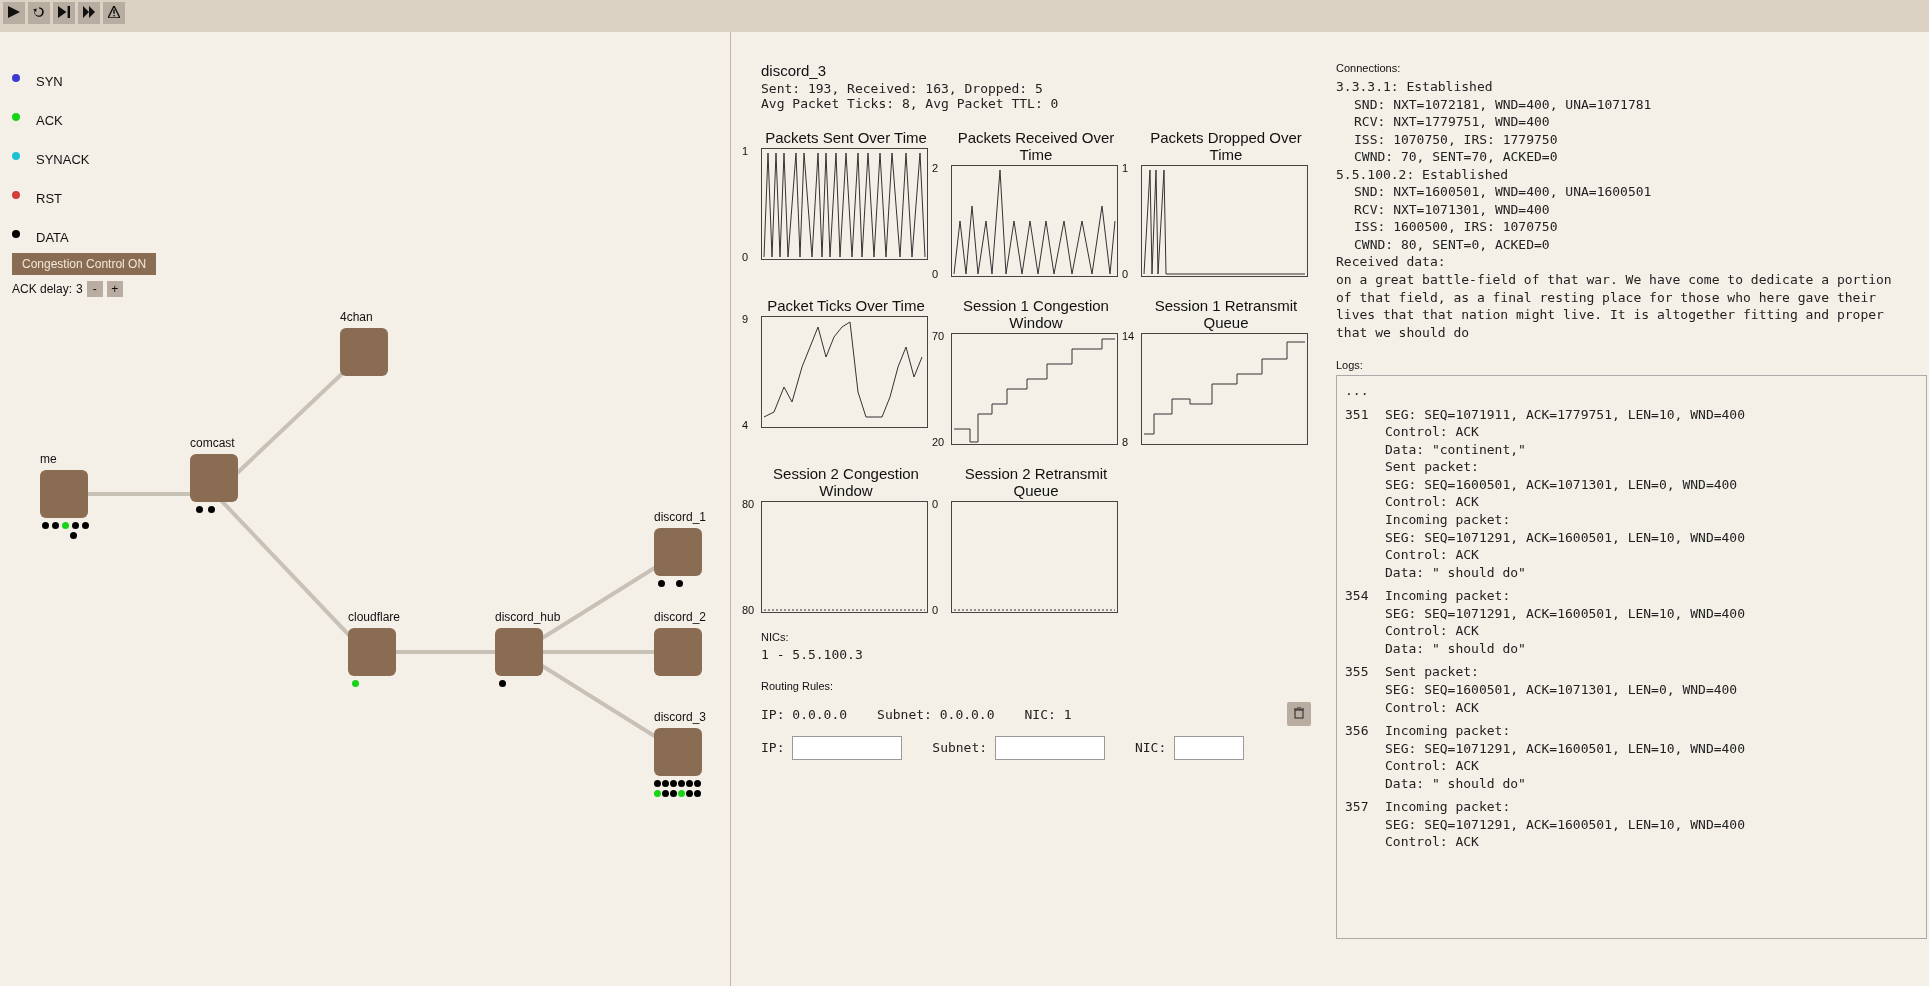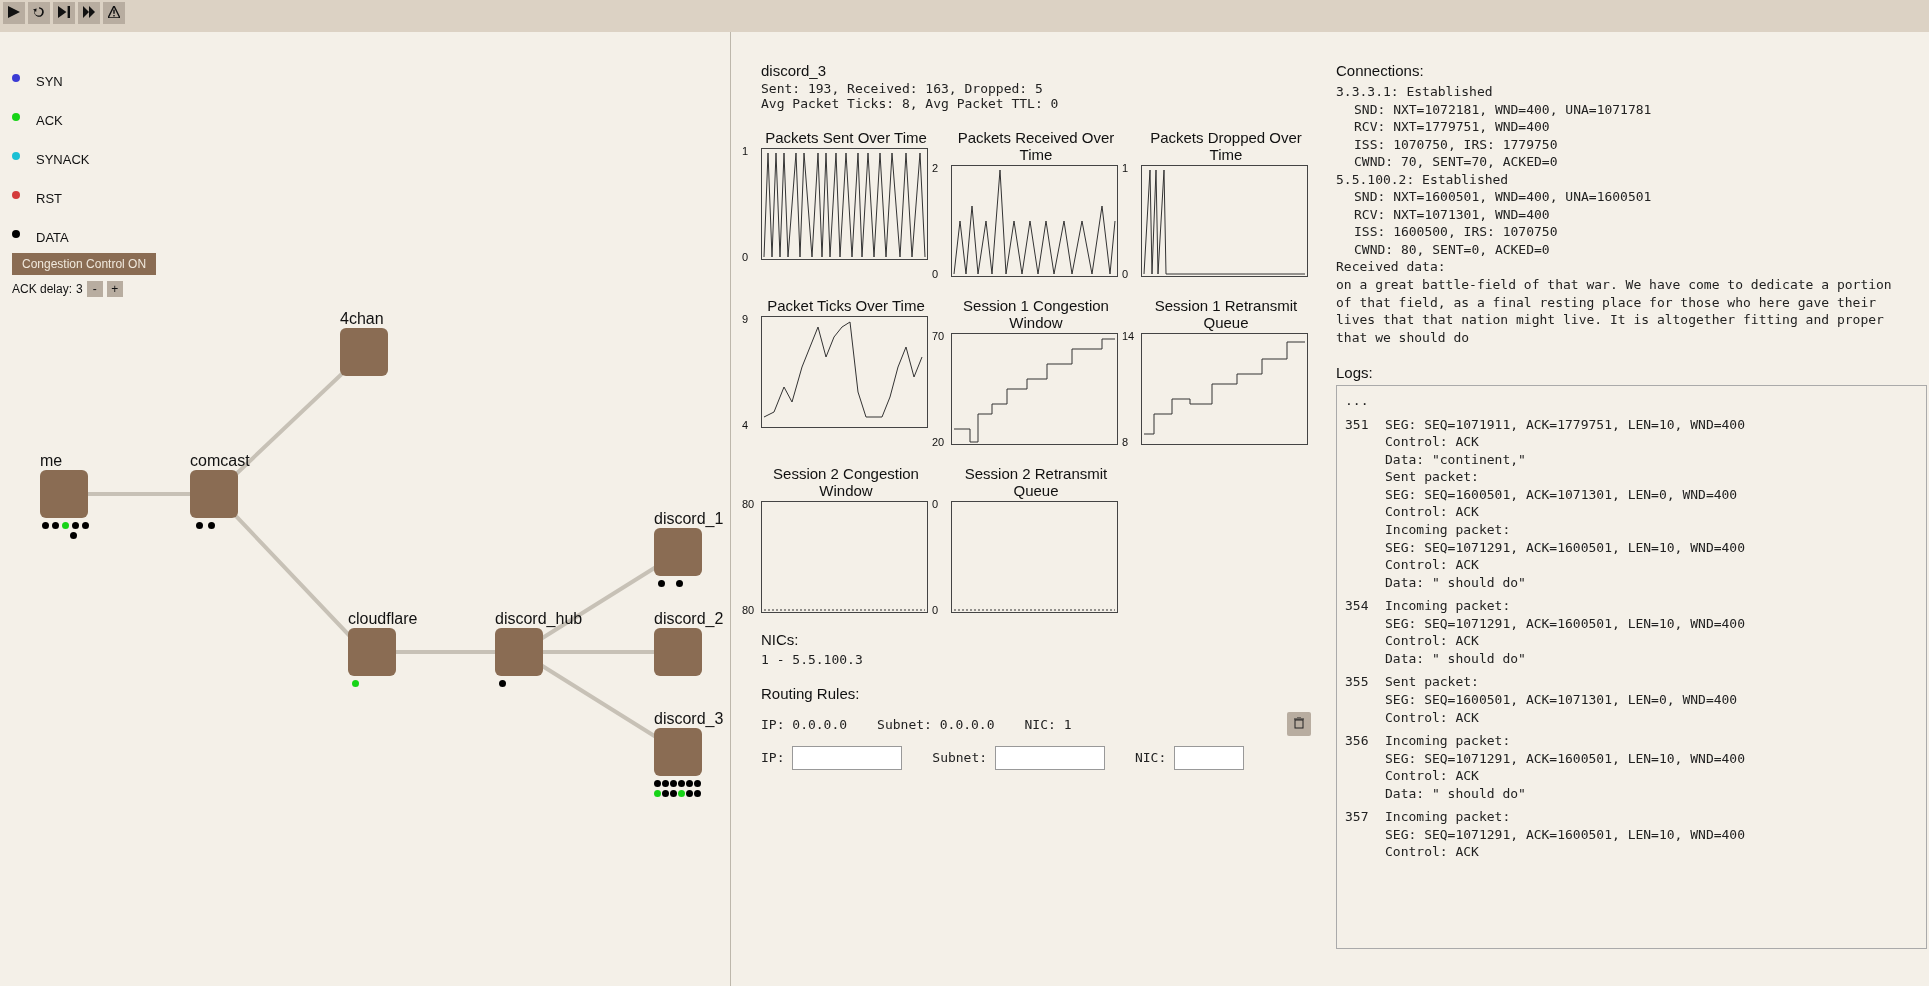--- a/index.html
+++ b/index.html
@@ -23,32 +23,32 @@
   .legend { position:absolute; left:12px; top:18px; }
   .legend-row { display:flex; align-items:flex-start; gap:16px; font-size:13px; margin-bottom:2px;margin-top:24px; }
   .dot { width:8px; height:8px; border-radius:50%; }
   .cc-btn { margin-top:6px; background:#8a6c53; color:#f0e8dc; padding:4px 10px; font-size:12px; cursor:pointer; display:inline-block; }
   .ack-delay { margin-top:6px; font-size:12px; display:flex; align-items:center; gap:4px; }
   .pm-btn { width:16px; height:16px; background:#b8ada0; text-align:center; line-height:16px; cursor:pointer; font-size:12px; }
   
   .graph { position:absolute; left:0; top:0; }
   .node { position:absolute; }
   .node-box { width:48px; height:48px; background:#8a6c53; border-radius:6px; }
-  .node-label { position:absolute; font-size:16px; white-space:nowrap; }
+  .node-label { position:absolute; font-size:12px; white-space:nowrap; }
   .node-dot { position:absolute; width:7px; height:7px; border-radius:50%; }
   
   .center { width:550px; }
   .info-title { font-size:15px; margin-bottom:2px; }
   .mono { font-family: ui-monospace, "SF Mono", Menlo, Consolas, monospace; font-size:13px; color:#222; }
   .charts { display:flex; flex-wrap:wrap; gap:20px 20px; margin-top:18px; }
   .chart { width:170px; }
   .chart-title { font-size:15px; text-align:center; margin-bottom:2px; }
   .chart-box { width:165px; height:110px; border:1px solid #444; position:relative; background:transparent; }
   .chart-axis { position:absolute; left:-20px; font-size:11px; }
-  .section-h { font-size:15px; margin:18px 0 4px; }
+  .section-h { font-size:11px; margin:18px 0 4px; }
   .rr-row { display:flex; gap:30px; align-items:center; margin-top:10px; }
   .input-small { width:100px; height:20px; border:1px solid #999; background:#fff; font-size:12px; padding:1px 4px; }
   .input-small.w60 { width:60px; }
   .trash-btn { width:24px; height:24px; background:#b8ada0; display:flex; align-items:center; justify-content:center; cursor:pointer; border-radius:2px; }
   .trash-btn svg { width:12px; height:12px; fill:#222; }
   
   .rightcol { flex:1; min-width:0; }
   .conn-block { line-height:1.35; }
   .indent1 { padding-left:18px; }
   .wrap { white-space:normal; }
@@ -141,21 +141,21 @@
     <div class="node" style="left:40px;top:438px">
       <div class="node-label" style="left:0;top:-18px">me</div>
       <div class="node-box"></div>
       <span class="node-dot" style="background:#000;left:2px;top:52px"></span>
       <span class="node-dot" style="background:#000;left:12px;top:52px"></span>
       <span class="node-dot" style="background:#17d417;left:22px;top:52px"></span>
       <span class="node-dot" style="background:#000;left:32px;top:52px"></span>
       <span class="node-dot" style="background:#000;left:42px;top:52px"></span>
       <span class="node-dot" style="background:#000;left:30px;top:62px"></span>
     </div>
-    <div class="node" style="left:190px;top:438px">
+    <div class="node" style="left:190px;top:422px">
       <div class="node-label" style="left:0;top:-18px">comcast</div>
       <div class="node-box"></div>
       <span class="node-dot" style="background:#000;left:6px;top:52px"></span>
       <span class="node-dot" style="background:#000;left:18px;top:52px"></span>
     </div>
     <div class="node" style="left:340px;top:296px">
       <div class="node-label" style="left:0;top:-18px">4chan</div>
       <div class="node-box"></div>
     </div>
     <div class="node" style="left:348px;top:596px">

